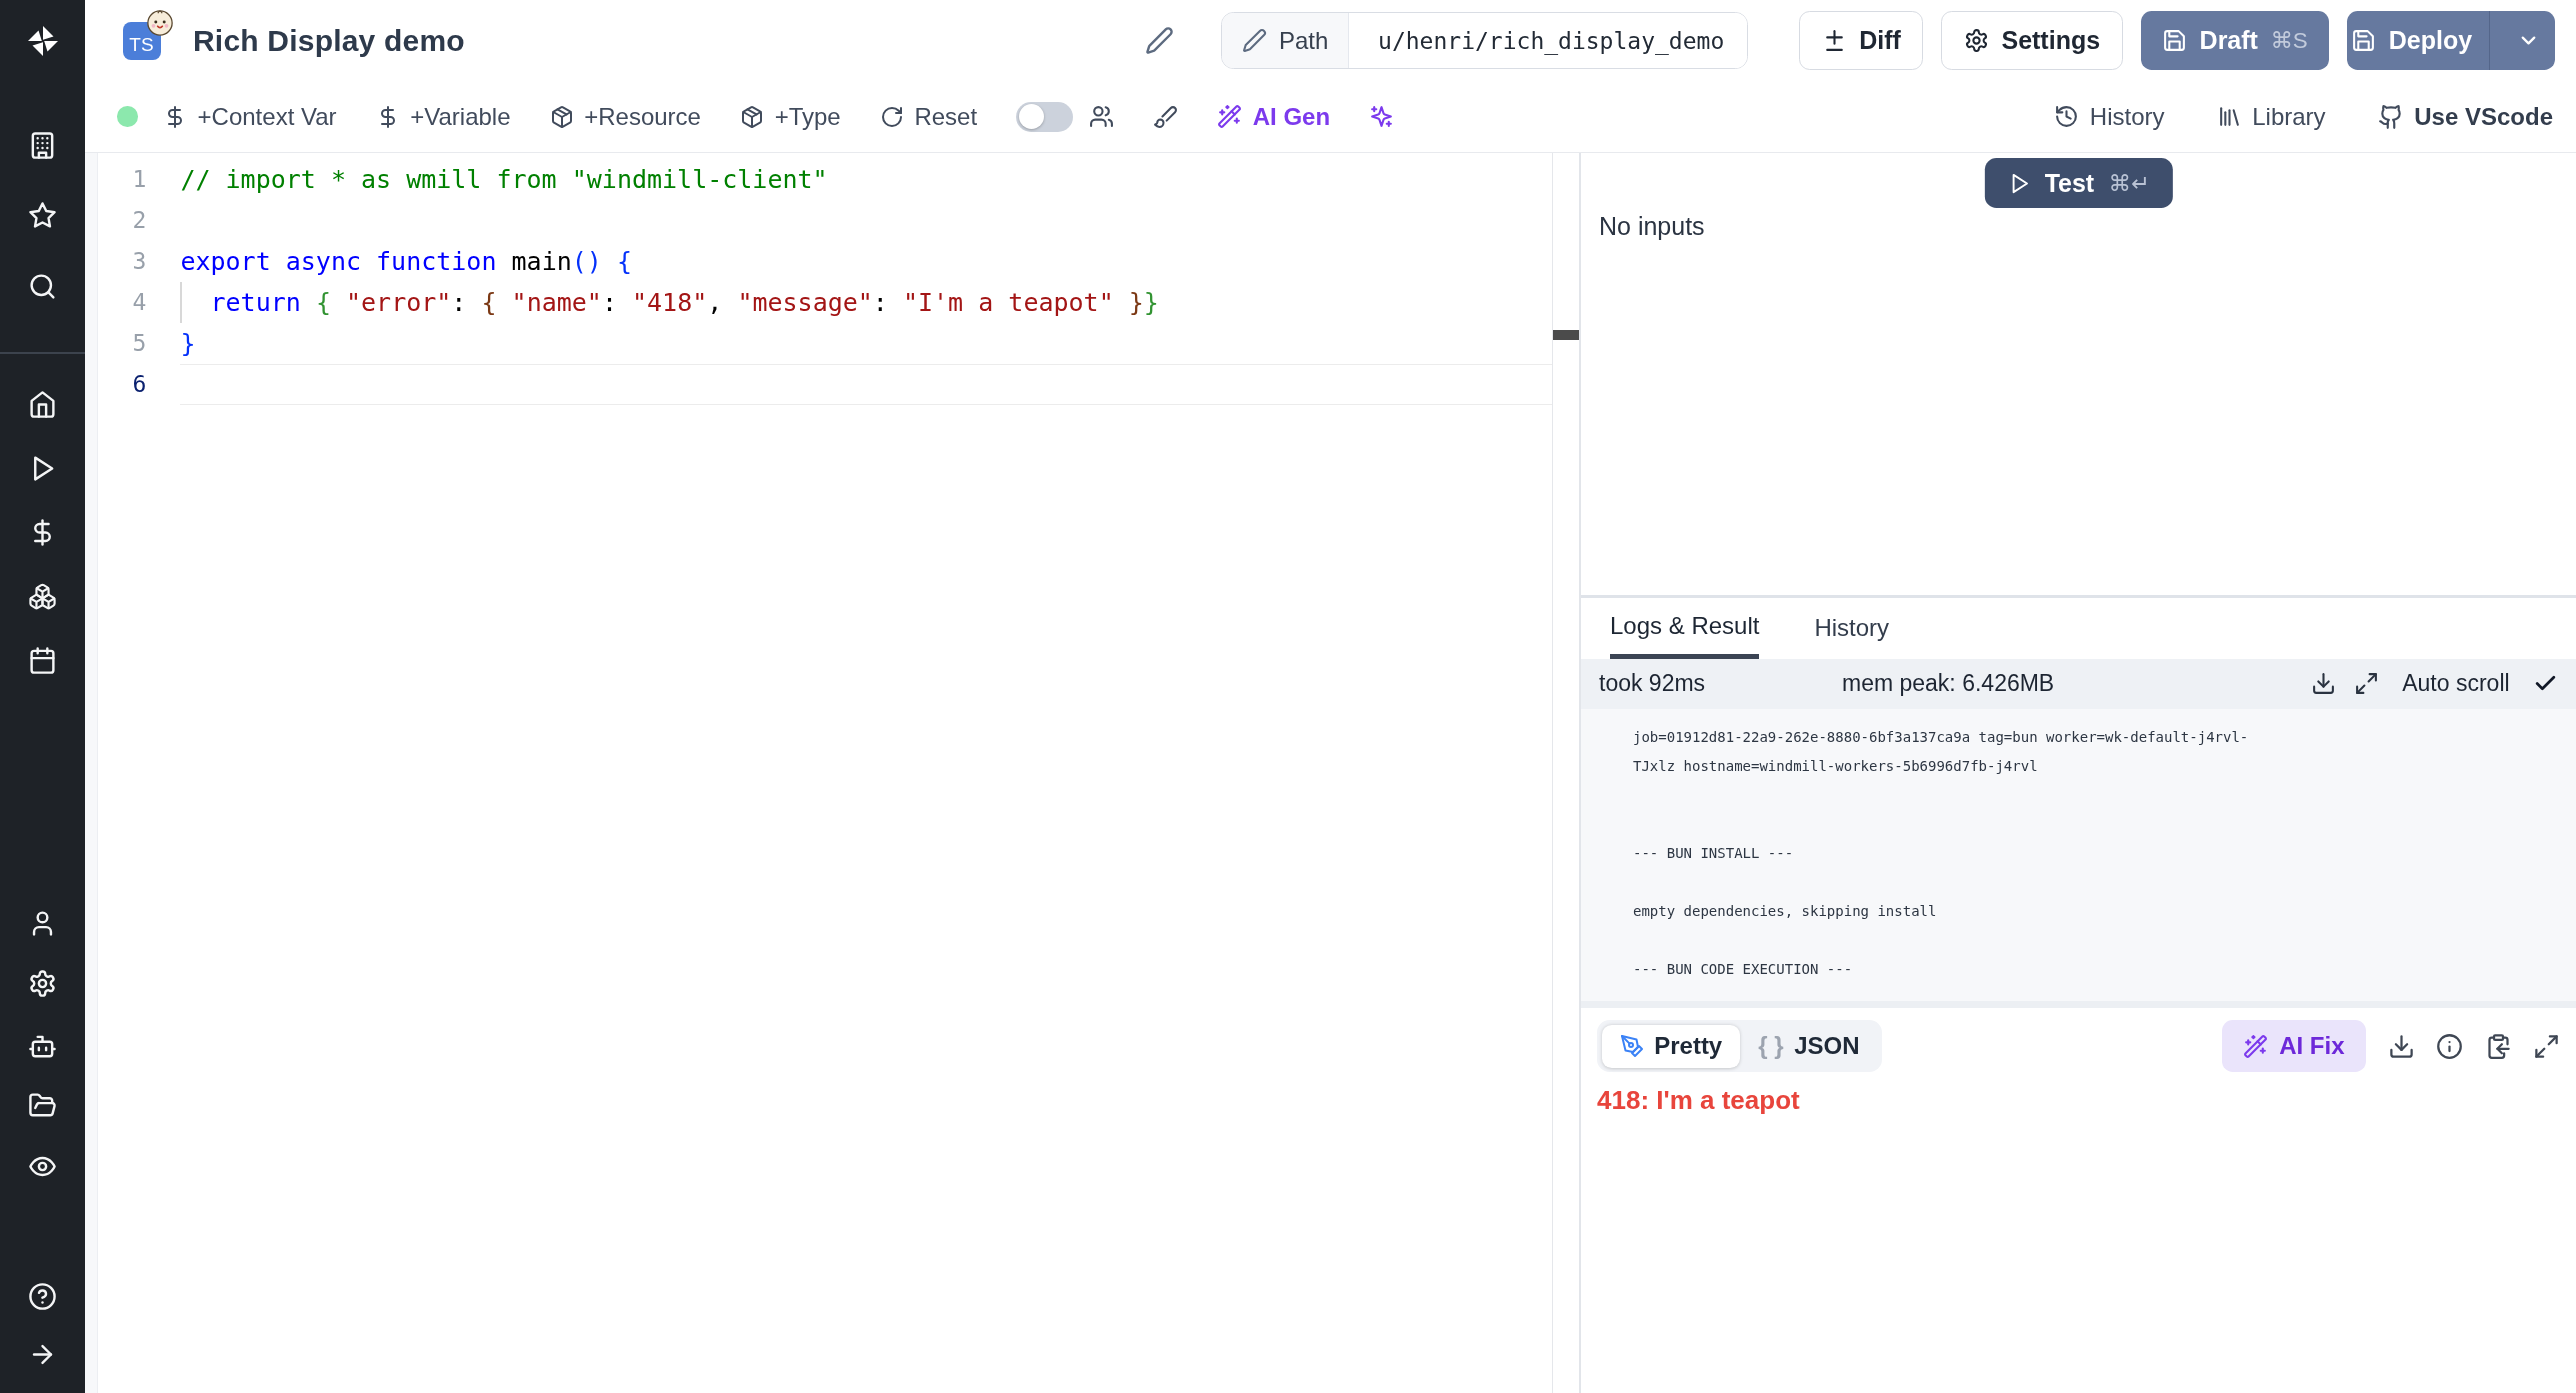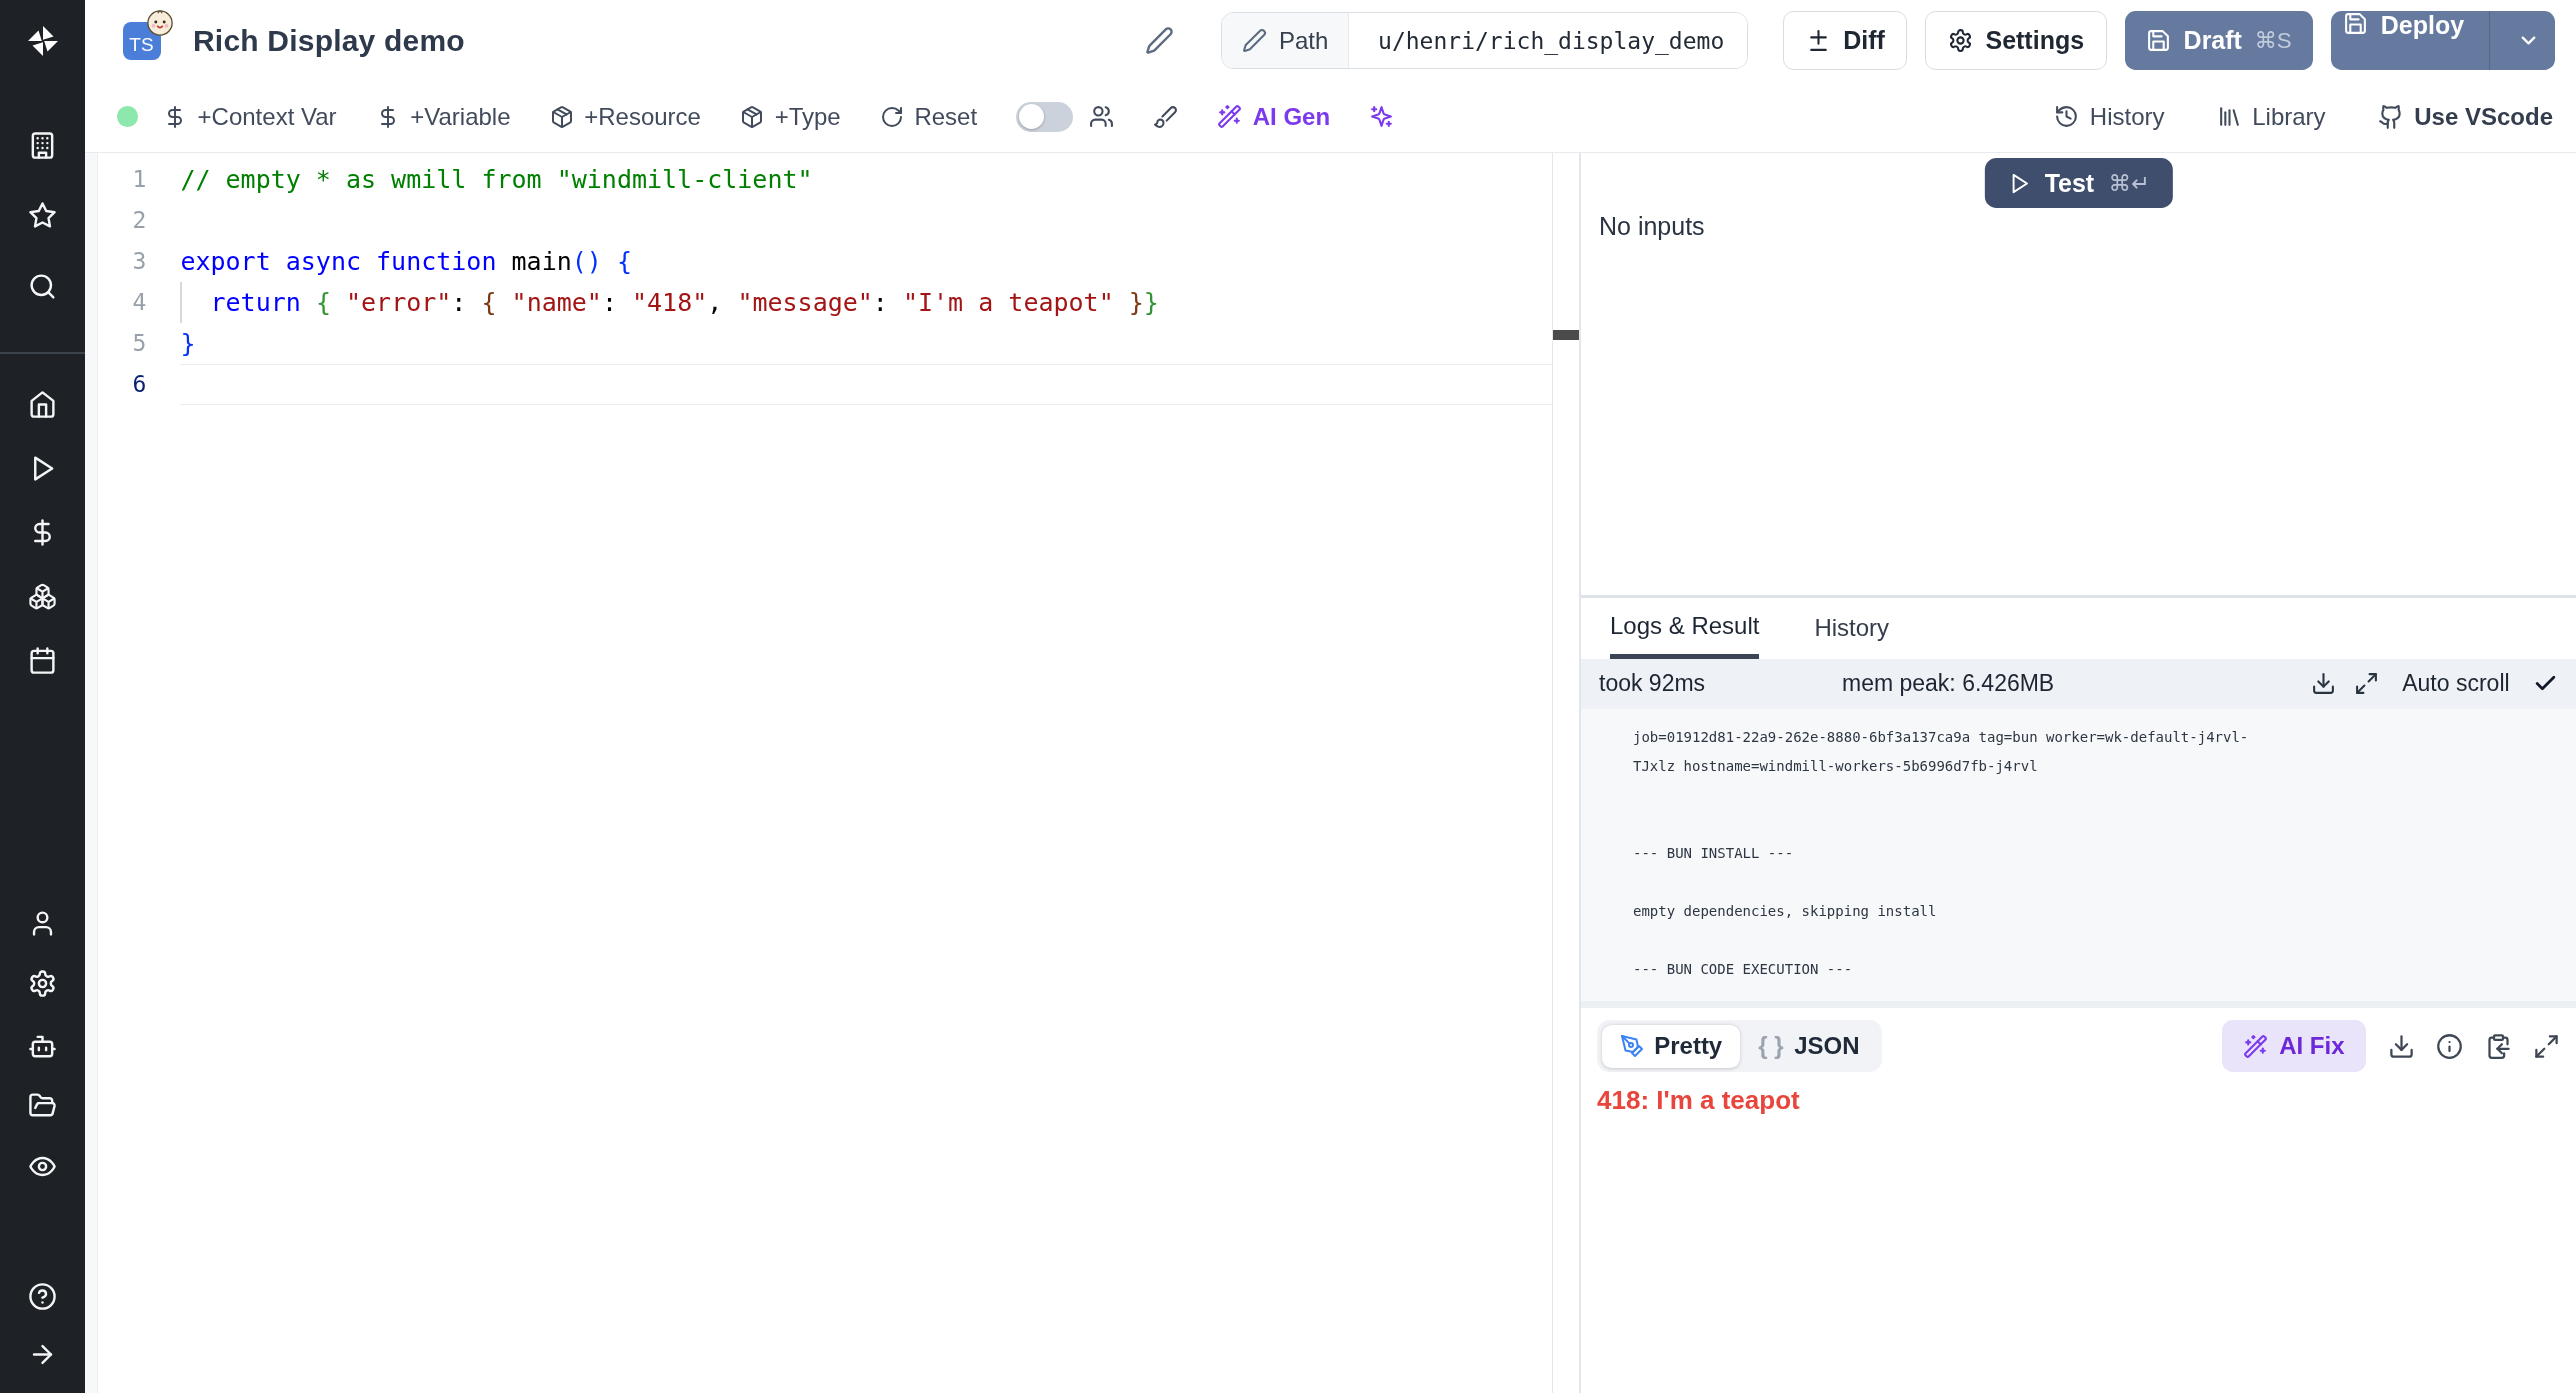--- a/index.html
+++ b/index.html
@@ -23,21 +23,21 @@
   .hdr-pencil { margin-left:auto; color:#5d6b80; }
   .path-pill { display:flex; align-items:stretch; height:57px; border:1.8px solid #d9dde4; border-radius:12.5px; overflow:hidden; margin-left:47px;gap:6px; }
   .path-label { display:flex; align-items:center; gap:12.5px; background:#f7f8fa; padding:0 19.7px; font-size:24px; color:#37404e; border-right:1.8px solid #e5e8ee; }
   .path-value { display:flex; align-items:center; padding:0 23px; font-family:"DejaVu Sans Mono",monospace; font-size:23px; color:#222a35; background:#fff; }
   .hdr-actions { margin-left:auto; display:flex; align-items:center; gap:18px; }
   .btn { display:flex; align-items:center; gap:12.5px; height:59px; padding:0 21.5px; border-radius:10.7px; font-size:25px; font-weight:600; cursor:pointer; }
   .btn.outline { background:#fff; border:1.8px solid #d7dbe2; color:#1f2733; }
   .btn.filled { background:#66799f; color:#fff; border:none; }
   .kbd-hint { font-size:22.4px; font-weight:500; color:#c2cbdc; }
   .split { padding:0; }
-  .split .seg-main { display:flex; align-items:flex-start; gap:12.5px; padding:0 12px; height:100%; }
+  .split .seg-main { display:flex; align-items:center; gap:12.5px; padding:0 4px; height:100%; }
   .split .seg-divider { width:1.8px; height:100%; background:#54668a; }
   .split .seg-caret { display:flex; align-items:center; padding:0 14.3px; height:100%; }
 
   
   .toolbar { height:72px; display:flex; align-items:center; padding:0 23px 0 18px; border-bottom:1.8px solid #e8eaee; background:#fff; }
   .status-dot { width:20.6px; height:20.6px; border-radius:50%; background:#8ce8ad; margin:0 25px 0 14.3px; }
   .tb-btn { display:flex; align-items:center; gap:10.7px; font-size:24px; color:#414b5c; font-weight:500; cursor:pointer; margin-right:39px; white-space:nowrap; }
   .tb-btn .ic { color:#414b5c; }
   .tb-purple { color:#7c3aed; font-weight:600; }
   .tb-purple .ic { color:#7c3aed; }
@@ -390,21 +390,21 @@
     </div>
   </div>
 
   <div class="content">
 
     <div class="editor-pane">
       <div class="editor-strip"></div>
       <div class="code-scroll">
           <div class="code-line">
             <div class="ln">1</div>
-            <div class="lc"><span class="c-comment">// empty * as wmill from "windmill-client"</span></div>
+            <div class="lc"><span class="c-comment">// import * as wmill from "windmill-client"</span></div>
           </div>
           <div class="code-line">
             <div class="ln">2</div>
             <div class="lc"></div>
           </div>
           <div class="code-line">
             <div class="ln">3</div>
             <div class="lc"><span class="c-kw">export async function </span><span class="c-plain">main</span><span class="c-b1">()</span><span class="c-plain"> </span><span class="c-b1">{</span></div>
           </div>
           <div class="code-line guide">

